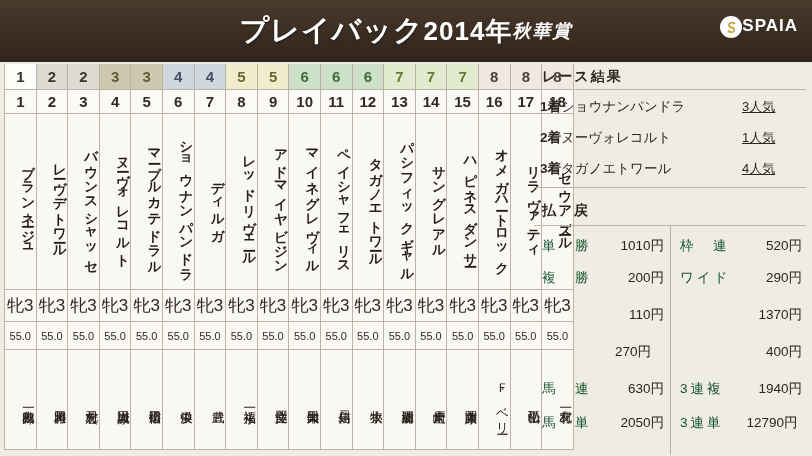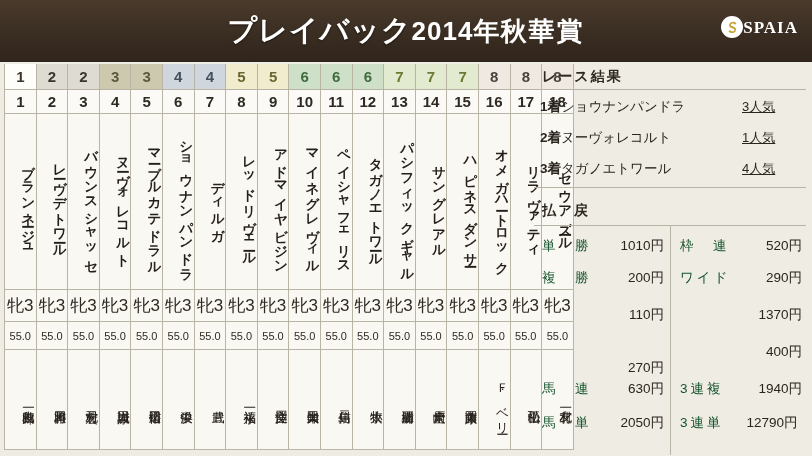--- a/index.html
+++ b/index.html
@@ -21,24 +21,24 @@
     display:flex;align-items:center;justify-content:center;
   }
   .title-main{
     color:#ffffff;font-size:29px;font-weight:bold;letter-spacing:1px;
     text-shadow:0 1px 2px rgba(0,0,0,.55);
   }
   .title-year{
     color:#ffffff;font-size:26px;font-weight:bold;letter-spacing:1px;
   }
   .title-race{
-    color:#ffffff;font-size:26px;font-weight:bold;letter-spacing:2px;
+    color:#ffffff;font-size:18px;font-weight:bold;letter-spacing:2px;font-style:italic;
   }
   .brand{
-    position:absolute;right:14px;top:16px;display:flex;align-items:flex-end;gap:0;font-family:Liberation Serif, serif;
+    position:absolute;right:14px;top:16px;display:flex;align-items:flex-start;gap:0;
   }
   .brand-mark{
     width:22px;height:22px;border-radius:50%;
     background:#ffffff;display:flex;align-items:center;justify-content:center;
   }
   .brand-mark svg{display:block;}
   .brand-text{color:#ffffff;font-size:17px;font-weight:bold;letter-spacing:1px;}
 
   
   .board{
@@ -315,21 +315,21 @@
       <div class="rline" style="left:0px;top:163px;width:272px;"></div>
       <div class="vline" style="left:136px;top:163px;height:230px;"></div>
 
       <div class="pay-label" style="left:8px;top:175px;">単　勝</div>
       <div class="pay-val" style="left:56px;top:175px;width:74px;">1010円</div>
 
       <div class="pay-label" style="left:8px;top:207px;text-align:right;">複　勝</div>
       <div class="pay-val" style="left:56px;top:207px;width:74px;">200円</div>
 
       <div class="pay-val" style="left:56px;top:244px;width:74px;">110円</div>
-      <div class="pay-val" style="left:56px;top:281px;width:74px;margin-top:16px;">270円</div>
+      <div class="pay-val" style="left:43px;top:281px;width:74px;">270円</div>
 
       <div class="pay-label" style="left:8px;top:318px;">馬　連</div>
       <div class="pay-val" style="left:56px;top:318px;width:74px;">630円</div>
 
       <div class="pay-label" style="left:8px;top:352px;">馬　単</div>
       <div class="pay-val" style="left:50px;top:352px;width:80px;">2050円</div>
 
       <div class="pay-label" style="left:146px;top:175px;">枠　連</div>
       <div class="pay-val" style="left:196px;top:175px;width:72px;">520円</div>
 

